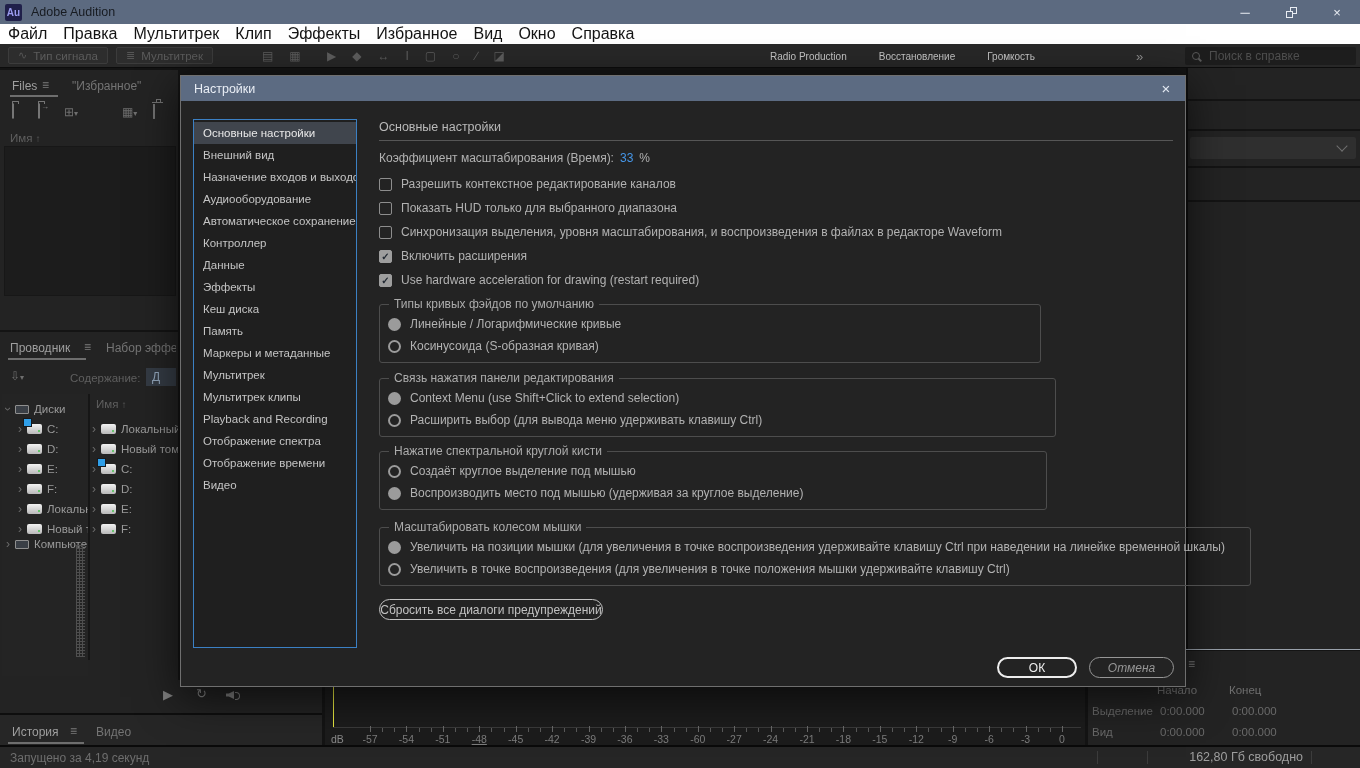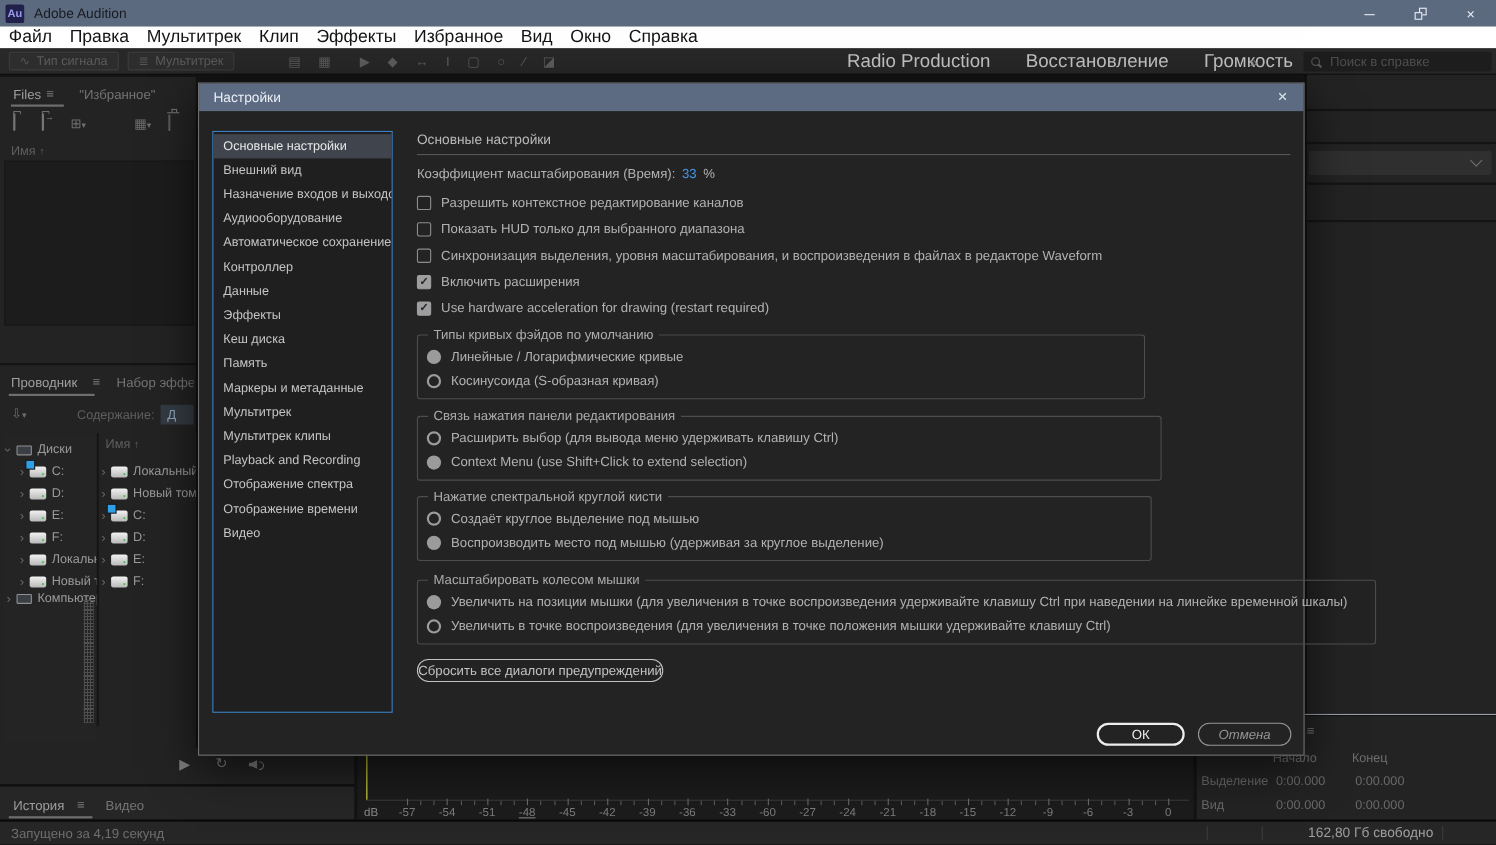--- a/index.html
+++ b/index.html
@@ -22,21 +22,21 @@
   .menu-item{padding:0 8px;color:#141414;font-size:16px;}
 
   
   .toolbar{position:absolute;left:0;top:44px;width:1360px;height:24px;background:#282828;border-bottom:1px solid #0c0c0c;box-sizing:border-box;}
   .tb-btn{position:absolute;top:3px;height:17px;border:1px solid #3c3c3c;background:#2d2d2d;color:#5c5c5c;display:flex;align-items:center;gap:6px;padding:0 9px;font-size:11.5px;border-radius:2px;box-sizing:border-box;}
   .tb-btn .tbicon{font-size:11px;color:#555;}
   .tbicon{color:#5e5e5e;font-size:12px;}
   #viewicons{position:absolute;left:262px;top:0;height:24px;display:flex;align-items:center;gap:16px;}
   #tools{position:absolute;left:327px;top:0;height:24px;display:flex;align-items:center;gap:16px;}
   #workspaces{position:absolute;left:770px;top:0;height:24px;display:flex;align-items:center;gap:32px;}
-  .workspace-tab{color:#c6c6c6;font-size:17px;white-space:nowrap;}
+  .workspace-tab{color:#c6c6c6;font-size:10px;white-space:nowrap;}
   .overflow{position:absolute;left:1136px;top:0;height:24px;display:flex;align-items:center;color:#8e8e8e;font-size:13px;letter-spacing:-1px;}
   .searchbox{position:absolute;left:1185px;top:3px;width:171px;height:18px;background:#1d1d1d;border-radius:2px;display:flex;align-items:center;padding:0 7px;gap:7px;box-sizing:border-box;}
   .mag{position:relative;width:8px;height:8px;border:1.5px solid #585858;border-radius:50%;flex:none;box-sizing:border-box;}
   .mag::after{content:'';position:absolute;width:4px;height:1.5px;background:#585858;transform:rotate(45deg);right:-3px;bottom:-1px;}
   .search-input{background:transparent;border:none;outline:none;color:#9a9a9a;font-size:12px;width:130px;font-family:"Liberation Sans",sans-serif;}
   .search-input::placeholder{color:#4e4e4e;}
 
   
   .panel{position:absolute;background:#232323;}
   .ptab{font-size:12px;color:#747474;white-space:nowrap;}
@@ -493,26 +493,26 @@
             <span class="opt-label">Линейные / Логарифмические кривые</span>
           </div>
           <div class="radio-row">
             <span class="rd off"></span>
             <span class="opt-label">Косинусоида (S-образная кривая)</span>
           </div>
         </fieldset>
         <fieldset class="group" style="top: 295px; width: 677px;">
           <legend>Связь нажатия панели редактирования</legend>
           <div class="radio-row">
+            <span class="rd on"></span>
+            <span class="opt-label">Context Menu (use Shift+Click to extend selection)</span>
+          </div>
+          <div class="radio-row">
             <span class="rd off"></span>
             <span class="opt-label">Расширить выбор (для вывода меню удерживать клавишу Ctrl)</span>
-          </div>
-          <div class="radio-row">
-            <span class="rd on"></span>
-            <span class="opt-label">Context Menu (use Shift+Click to extend selection)</span>
           </div>
         </fieldset>
         <fieldset class="group" style="top: 368px; width: 668px;">
           <legend>Нажатие спектральной круглой кисти</legend>
           <div class="radio-row">
             <span class="rd off"></span>
             <span class="opt-label">Создаёт круглое выделение под мышью</span>
           </div>
           <div class="radio-row">
             <span class="rd on"></span>

